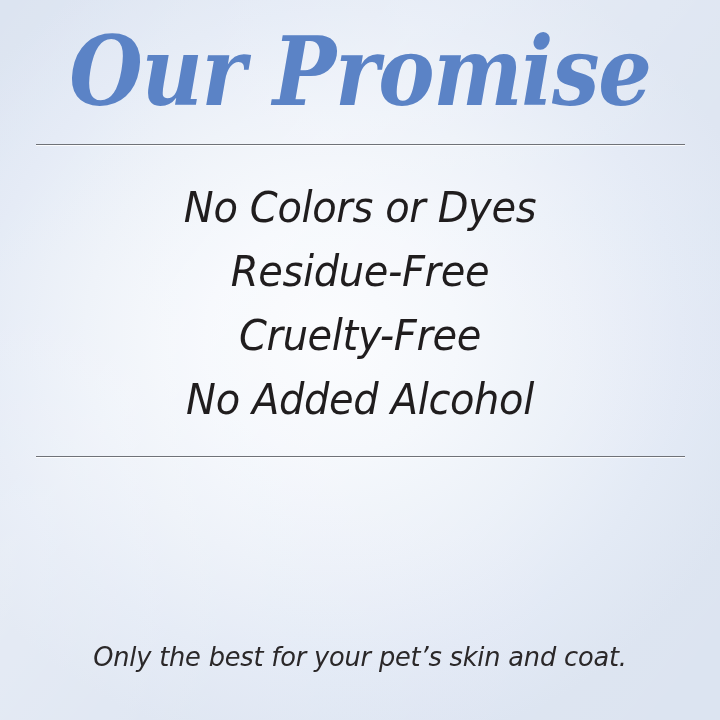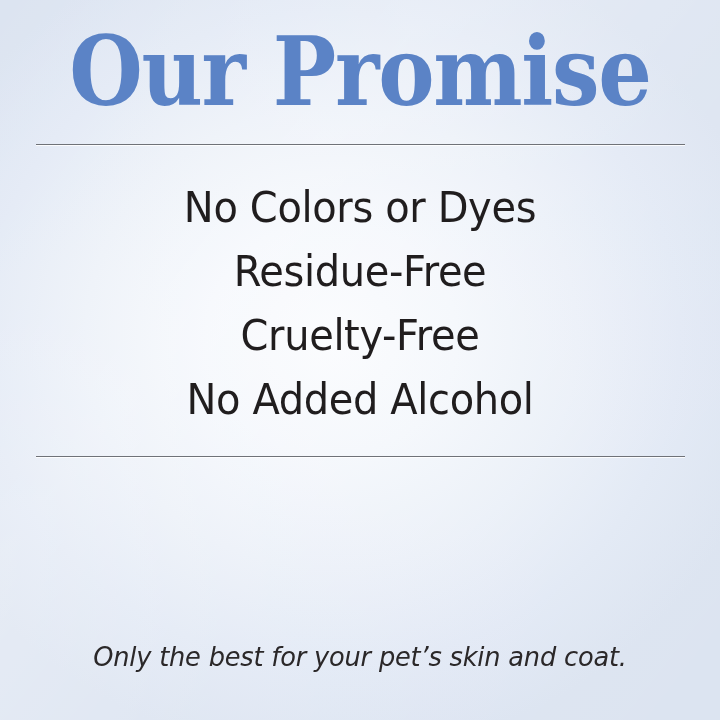--- a/index.html
+++ b/index.html
@@ -36,21 +36,21 @@
     position: absolute;
     inset: 0;
     pointer-events: none;
     background: linear-gradient(128deg,
         rgba(255,255,255,0.00) 0%,
         rgba(255,255,255,0.28) 34%,
         rgba(255,255,255,0.10) 58%,
         rgba(255,255,255,0.00) 100%);
   }
 
-  .layer { position: relative; z-index: 2; }
+  .layer { position: relative; z-index: 2; font-style: italic; }
 
   
   #title-block {
     position: absolute;
     top: 24px;
     left: 0;
     width: 720px;
     text-align: center;
   }
   #page-title {

